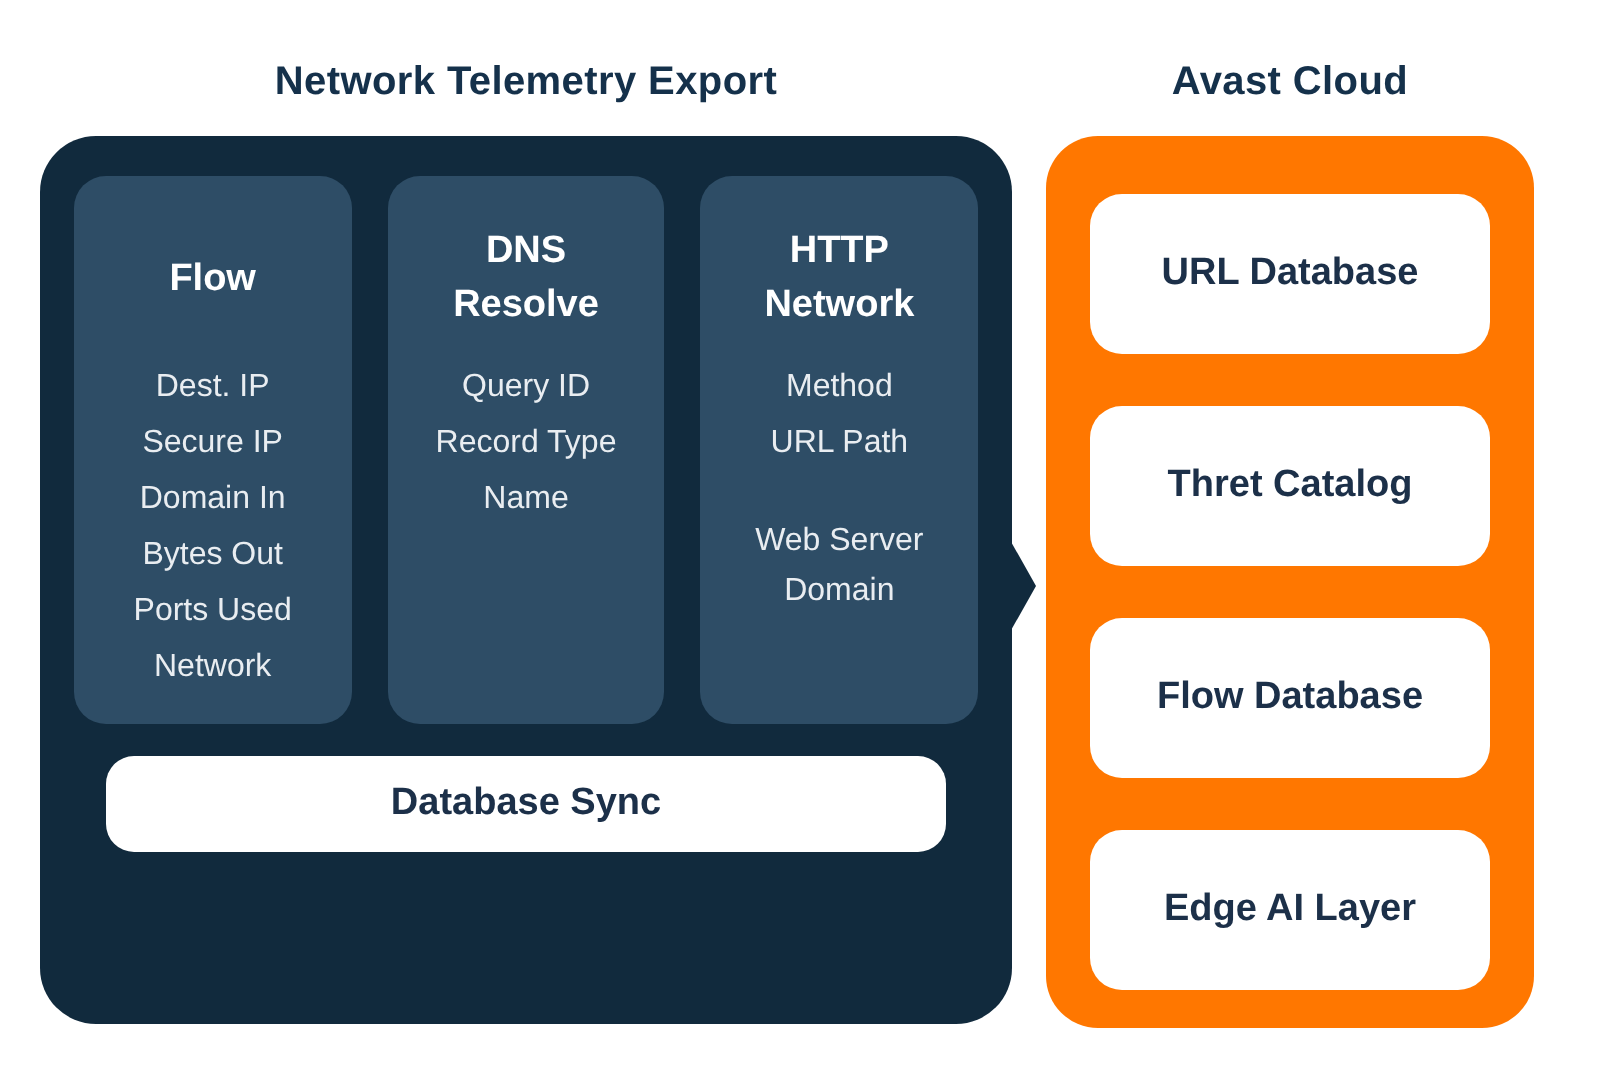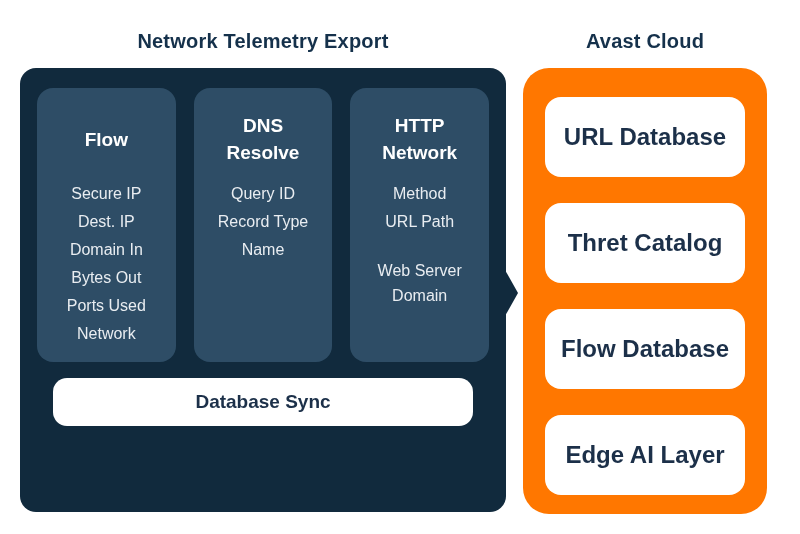--- a/index.html
+++ b/index.html
@@ -13,21 +13,21 @@
     position:absolute; top:30px;
     font-size:20px; font-weight:bold; color:#15314b;
     text-align:center; letter-spacing:0.2px;
   }
   .title-left  { left:20px;  width:486px; }
   .title-right { left:523px; width:244px; }
 
   .panel-dark {
     position:absolute; left:20px; top:68px;
     width:486px; height:444px;
-    background:#112a3d; border-radius:16px;
+    background:#112a3d; border-radius:28px;
     box-sizing:border-box; padding:20px 17px 0;
   }
   .pointer {
     position:absolute; right:-12px; top:202px;
     width:0; height:0;
     border-top:23px solid transparent;
     border-bottom:23px solid transparent;
     border-left:13px solid #112a3d;
   }
 
@@ -61,40 +61,40 @@
   .panel-orange {
     position:absolute; left:523px; top:68px;
     width:244px; height:446px;
     background:#ff7700; border-radius:26px;
     box-sizing:border-box; padding:29px 22px 19px;
     display:flex; flex-direction:column; justify-content:space-between;
   }
   .cloud-box {
     height:80px; background:#ffffff; border-radius:16px;
     display:flex; align-items:center; justify-content:center;
-    font-size:24px; font-weight:bold; color:#1c3049;
+    font-size:19px; font-weight:bold; color:#1c3049;
   }
 </style>
 </head>
 <body>
 
 <div class="title title-left">Network Telemetry Export</div>
 <div class="title title-right">Avast Cloud</div>
 
 <div class="panel-dark">
 
   <div class="columns">
 
     <div class="col">
       <div class="col-head">
         <span>Flow</span>
       </div>
       <div class="col-items">
+        <div class="item">Dest. IP</div>
         <div class="item">Secure IP</div>
-        <div class="item">Dest. IP</div>
         <div class="item">Domain In</div>
         <div class="item">Bytes Out</div>
         <div class="item">Ports Used</div>
         <div class="item">Network</div>
       </div>
     </div>
 
     <div class="col">
       <div class="col-head">
         <span>DNS Resolve</span>

